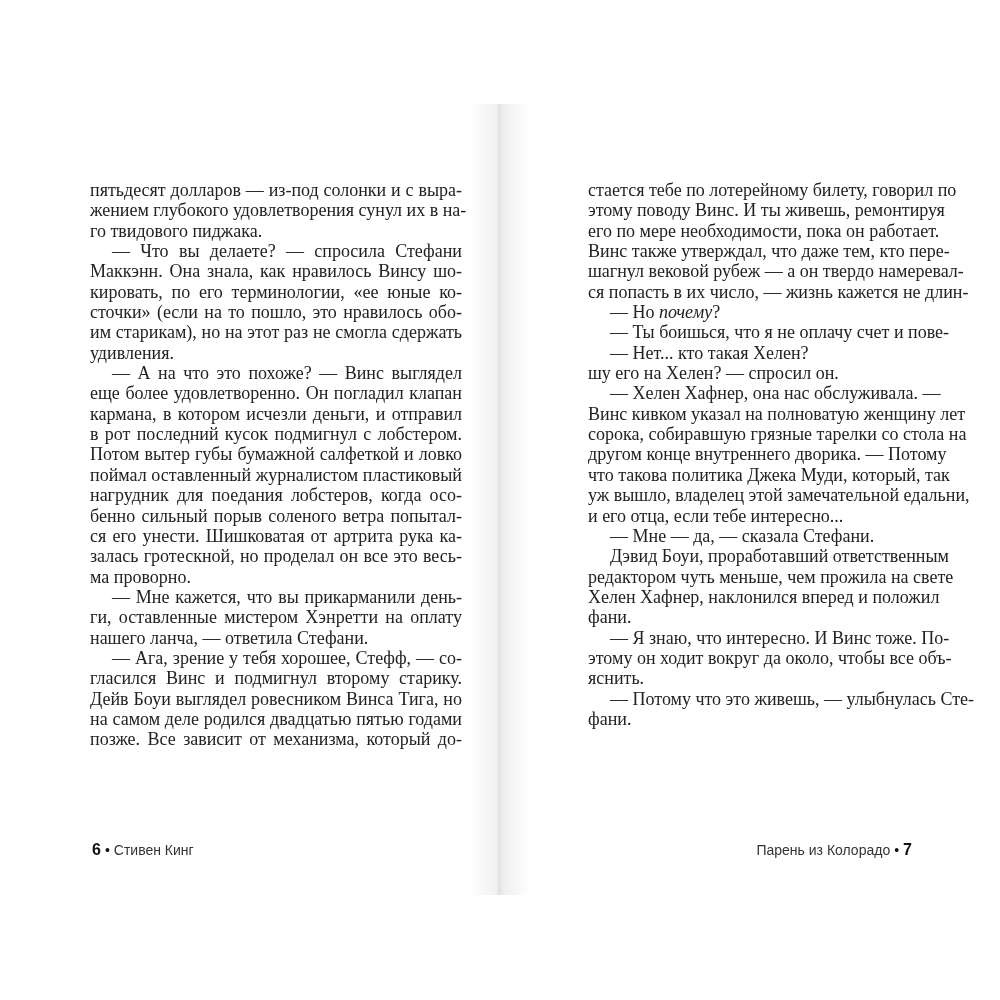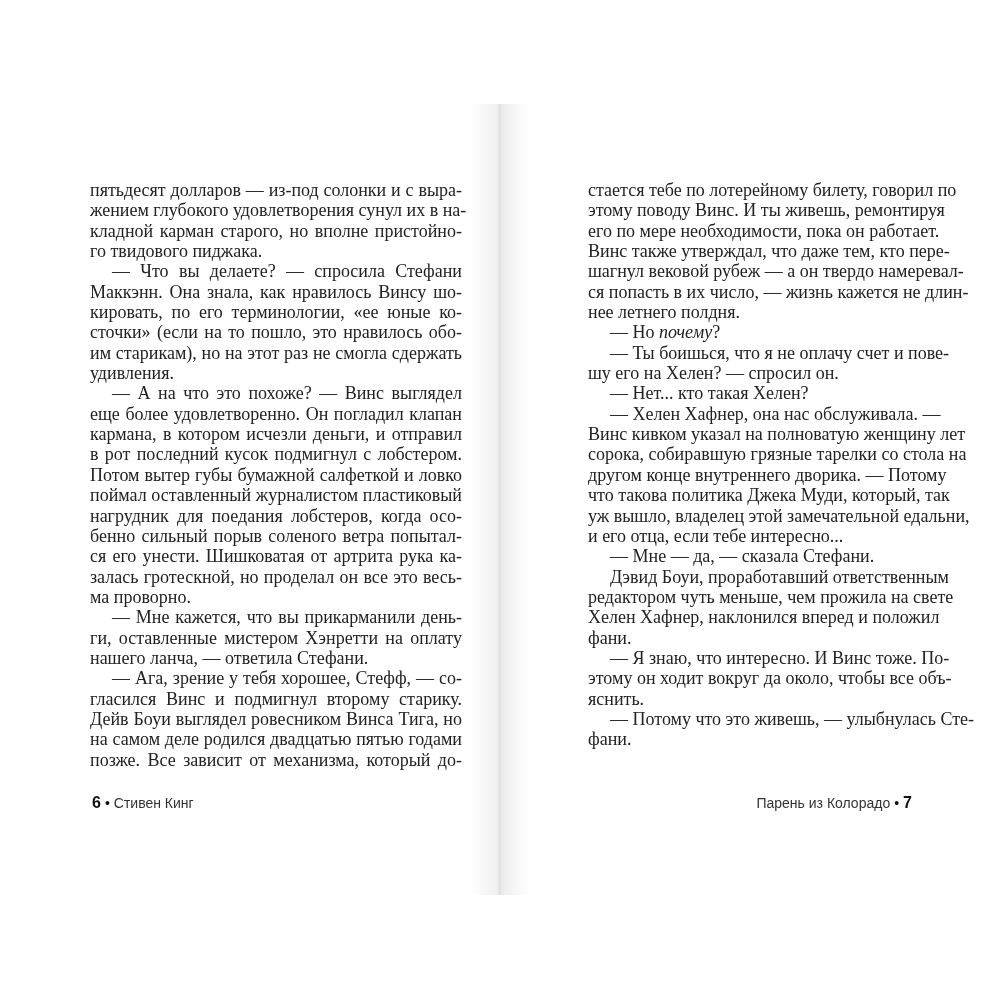--- a/index.html
+++ b/index.html
@@ -62,21 +62,21 @@
     overflow: visible;
   }
   .line.last {
     text-align-last: left;
   }
   .line.indent {
     padding-left: 22px;
   }
   .folio {
     position: absolute;
-    top: 794px;
+    top: 841px;
     font-family: "Liberation Sans", "DejaVu Sans", sans-serif;
     font-size: 14px;
     color: #333333;
     white-space: nowrap;
   }
   .folio.left {
     left: 92px;
   }
   .folio.right {
     right: 88px;
@@ -98,21 +98,20 @@
 </style>
 </head>
 <body>
 
 <div class="spread">
   <div class="spine"></div>
 
   <div class="page left" id="left-text">
       <span class="line"><span>пятьдесят долларов — из-под солонки и с выра-</span></span>
       <span class="line"><span>жением глубокого удовлетворения сунул их в на-</span></span>
-      <span class="line"><span>кладной карман старого, но вполне пристойно-</span></span>
       <span class="line last"><span>го твидового пиджака.</span></span>
       <span class="line indent"><span>— Что вы делаете? — спросила Стефани</span></span>
       <span class="line"><span>Маккэнн. Она знала, как нравилось Винсу шо-</span></span>
       <span class="line"><span>кировать, по его терминологии, «ее юные ко-</span></span>
       <span class="line"><span>сточки» (если на то пошло, это нравилось обо-</span></span>
       <span class="line"><span>им старикам), но на этот раз не смогла сдержать</span></span>
       <span class="line last"><span>удивления.</span></span>
       <span class="line indent"><span>— А на что это похоже? — Винс выглядел</span></span>
       <span class="line"><span>еще более удовлетворенно. Он погладил клапан</span></span>
       <span class="line"><span>кармана, в котором исчезли деньги, и отправил</span></span>
@@ -133,25 +132,24 @@
       <span class="line"><span>на самом деле родился двадцатью пятью годами</span></span>
       <span class="line"><span>позже. Все зависит от механизма, который до-</span></span>
     </div>
   <div class="page right" id="right-text">
       <span class="line"><span>стается тебе по лотерейному билету, говорил по</span></span>
       <span class="line"><span>этому поводу Винс. И ты живешь, ремонтируя</span></span>
       <span class="line"><span>его по мере необходимости, пока он работает.</span></span>
       <span class="line"><span>Винс также утверждал, что даже тем, кто пере-</span></span>
       <span class="line"><span>шагнул вековой рубеж — а он твердо намеревал-</span></span>
       <span class="line"><span>ся попасть в их число, — жизнь кажется не длин-</span></span>
-      <span class="line last"><span>нее летнего полдня.</span></span>
       <span class="line indent last"><span>— Но </span><em>почему</em><span>?</span></span>
       <span class="line indent"><span>— Ты боишься, что я не оплачу счет и пове-</span></span>
+      <span class="line indent last"><span>— Нет... кто такая Хелен?</span></span>
       <span class="line last"><span>шу его на Хелен? — спросил он.</span></span>
-      <span class="line indent last"><span>— Нет... кто такая Хелен?</span></span>
       <span class="line indent"><span>— Хелен Хафнер, она нас обслуживала. —</span></span>
       <span class="line"><span>Винс кивком указал на полноватую женщину лет</span></span>
       <span class="line"><span>сорока, собиравшую грязные тарелки со стола на</span></span>
       <span class="line"><span>другом конце внутреннего дворика. — Потому</span></span>
       <span class="line"><span>что такова политика Джека Муди, который, так</span></span>
       <span class="line"><span>уж вышло, владелец этой замечательной едальни,</span></span>
       <span class="line last"><span>и его отца, если тебе интересно...</span></span>
       <span class="line indent last"><span>— Мне — да, — сказала Стефани.</span></span>
       <span class="line indent"><span>Дэвид Боуи, проработавший ответственным</span></span>
       <span class="line"><span>редактором чуть меньше, чем прожила на свете</span></span>

